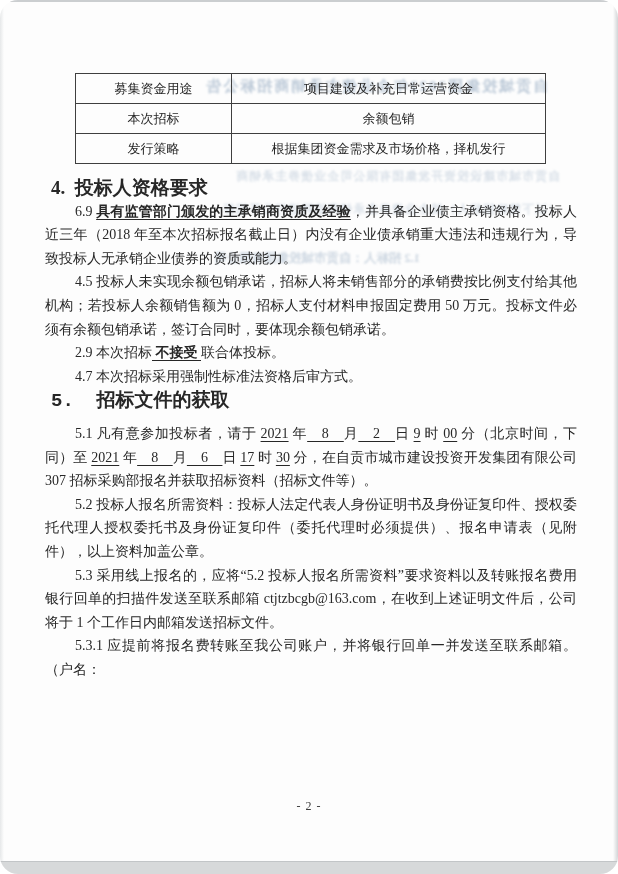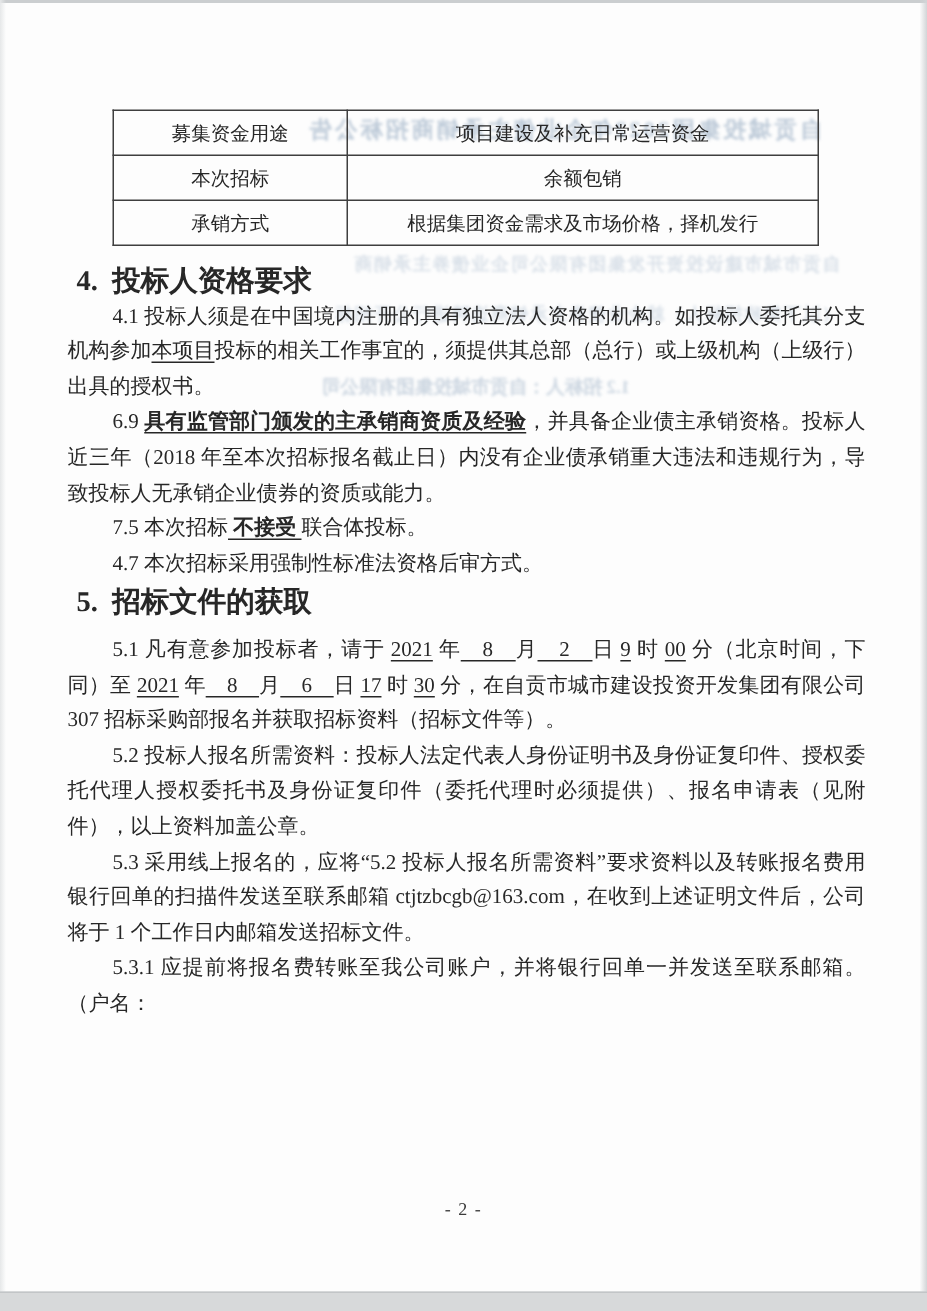--- a/index.html
+++ b/index.html
@@ -1,18 +1,18 @@
 <!DOCTYPE html>
 <html lang="zh"><head>
 <meta charset="utf-8">
 <style>
   html,body{margin:0;padding:0;background:#ffffff;}
   .page{
     position:relative;width:618px;height:874px;background:#fdfdfd;overflow:hidden;
-    font-family:"Liberation Serif",serif;color:#272727;
+    font-family:"Liberation Serif",serif;color:#272727;border-radius:18px;
   }
   
   .edge-top{position:absolute;top:0;left:0;right:0;height:2px;background:#cbced0;}
   .edge-bottom{position:absolute;left:0;right:0;bottom:0;height:12px;background:#d7d9da;border-top:1px solid #c2c5c7;}
   .edge-right{position:absolute;top:0;bottom:12px;right:0;width:5px;background:linear-gradient(to left,#d2d5d7,rgba(255,255,255,0));}
   .edge-left{position:absolute;top:0;bottom:12px;left:0;width:4px;background:linear-gradient(to right,#e6e8e9,rgba(255,255,255,0));}
 
   
   .bleed{
     position:absolute;white-space:nowrap;overflow:hidden;pointer-events:none;
@@ -30,21 +30,21 @@
     border:1.5px solid #3f3f3f;height:29px;text-align:center;vertical-align:middle;
     font-size:13px;padding:0 4px;background:transparent;
   }
   td.c1{width:147px;}
   td.c2{width:305px;}
 
   h3.sec{
     font-size:19px;font-weight:bold;margin:12px 0 0 6px;line-height:23.6px;
     white-space:pre-wrap;
   }
-  h3.sec5{margin-top:2px;}
+  h3.sec5{margin-top:2px;font-family:Liberation Mono, monospace;}
   p.para{
     margin:0;font-size:14px;line-height:23.6px;text-align:justify;
     text-indent:30px;white-space:pre-wrap;
   }
   p.gap-top{margin-top:8px;}
   .u{text-decoration:underline;text-underline-offset:3px;}
   .b{font-weight:bold;margin-top:32px;}
 
   .page-number{
     position:absolute;left:0;right:0;top:799px;text-align:center;
@@ -72,30 +72,30 @@
       <tbody>
         <tr>
           <td class="c1">募集资金用途</td>
           <td class="c2">项目建设及补充日常运营资金</td>
         </tr>
         <tr>
           <td class="c1">本次招标</td>
           <td class="c2">余额包销</td>
         </tr>
         <tr>
-          <td class="c1">承销方式</td>
+          <td class="c1">发行策略</td>
           <td class="c2">根据集团资金需求及市场价格，择机发行</td>
         </tr>
       </tbody>
     </table>
 
     <h3 class="sec">4.  投标人资格要求</h3>
-    <p class="para"><span>4.1 投标人须是在中国境内注册的具有独立法人资格的机构。如投标人委托其分支机构参加</span><span class="u">本项目</span><span>投标的相关工作事宜的，须提供其总部（总行）或上级机构（上级行）出具的授权书。</span></p>
     <p class="para"><span>6.9 </span><span class="u b">具有监管部门颁发的主承销商资质及经验</span><span>，并具备企业债主承销资格。投标人近三年（2018 年至本次招标报名截止日）内没有企业债承销重大违法和违规行为，导致投标人无承销企业债券的资质或能力。</span></p>
-    <p class="para"><span>7.5 本次招标</span><span class="u b"> 不接受 </span><span>联合体投标。</span></p>
+    <p class="para"><span>4.5 投标人未实现余额包销承诺，招标人将未销售部分的承销费按比例支付给其他机构；若投标人余额销售额为 0，招标人支付材料申报固定费用 50 万元。投标文件必须有余额包销承诺，签订合同时，要体现余额包销承诺。</span></p>
+    <p class="para"><span>2.9 本次招标</span><span class="u b"> 不接受 </span><span>联合体投标。</span></p>
     <p class="para"><span>4.7 本次招标采用强制性标准法资格后审方式。</span></p>
 
     <h3 class="sec sec5">5.  招标文件的获取</h3>
     <p class="para gap-top"><span>5.1 凡有意参加投标者，请于 </span><span class="u">2021</span><span> 年</span><span class="u">　8　</span><span>月</span><span class="u">　2　</span><span>日 </span><span class="u">9</span><span> 时 </span><span class="u">00</span><span> 分（北京时间，下同）至 </span><span class="u">2021</span><span> 年</span><span class="u">　8　</span><span>月</span><span class="u">　6　</span><span>日 </span><span class="u">17</span><span> 时 </span><span class="u">30</span><span> 分，在自贡市城市建设投资开发集团有限公司 307 招标采购部报名并获取招标资料（招标文件等）。</span></p>
     <p class="para"><span>5.2 投标人报名所需资料：投标人法定代表人身份证明书及身份证复印件、授权委托代理人授权委托书及身份证复印件（委托代理时必须提供）、报名申请表（见附件），以上资料加盖公章。</span></p>
     <p class="para"><span>5.3 采用线上报名的，应将“5.2 投标人报名所需资料”要求资料以及转账报名费用银行回单的扫描件发送至联系邮箱 ctjtzbcgb@163.com，在收到上述证明文件后，公司将于 1 个工作日内邮箱发送招标文件。</span></p>
     <p class="para"><span>5.3.1 应提前将报名费转账至我公司账户，并将银行回单一并发送至联系邮箱。（户名：</span></p>
 
   </div>
 

